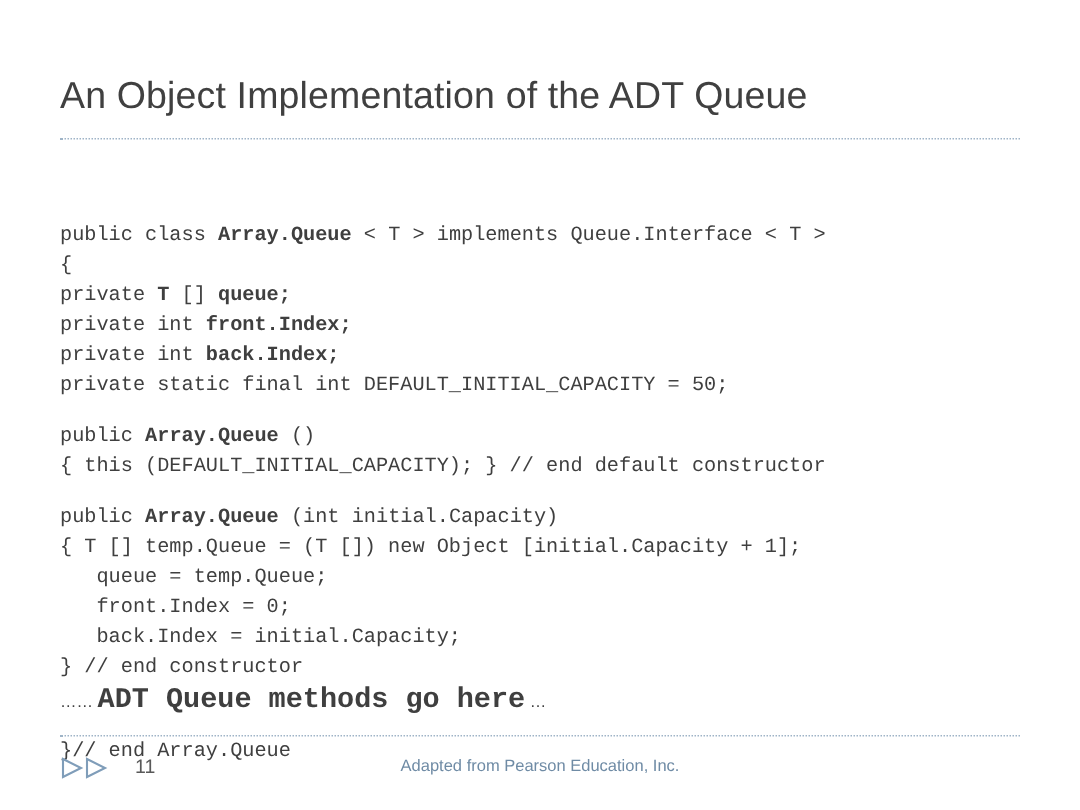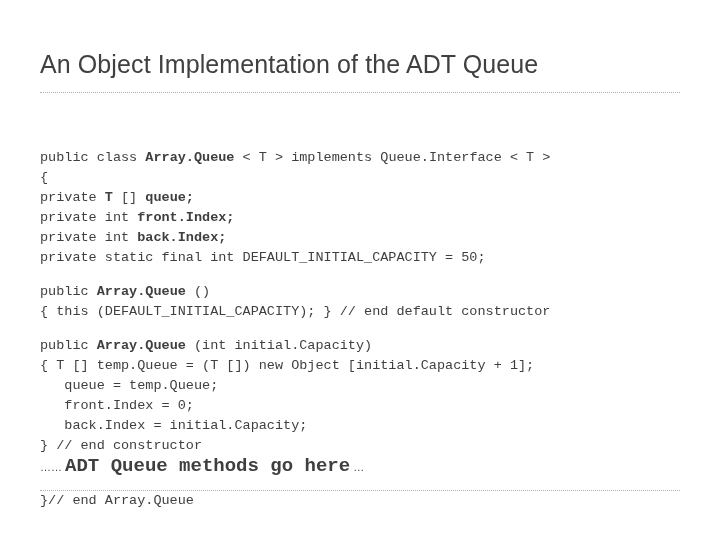--- a/index.html
+++ b/index.html
@@ -117,14 +117,24 @@
 
 <div class="slide">
 
   <div class="title">An Object Implementation of the ADT Queue</div>
   <div class="title-rule"></div>
 
   <div class="code-block"><div class="code-line"><span>public class </span><span class="bold">Array.Queue</span><span> &lt; T &gt; implements Queue.Interface &lt; T &gt;</span></div><div class="code-line"><span>{</span></div><div class="code-line"><span>private </span><span class="bold">T</span><span> [] </span><span class="bold">queue;</span></div><div class="code-line"><span>private int </span><span class="bold">front.Index;</span></div><div class="code-line"><span>private int </span><span class="bold">back.Index;</span></div><div class="code-line"><span>private static final int DEFAULT_INITIAL_CAPACITY = 50;</span></div><div class="gap"></div><div class="code-line"><span>public </span><span class="bold">Array.Queue</span><span> ()</span></div><div class="code-line"><span>{ this (DEFAULT_INITIAL_CAPACITY); } // end default constructor</span></div><div class="gap"></div><div class="code-line"><span>public </span><span class="bold">Array.Queue</span><span> (int initial.Capacity)</span></div><div class="code-line"><span>{ T [] temp.Queue = (T []) new Object [initial.Capacity + 1];</span></div><div class="code-line"><span>   queue = temp.Queue;</span></div><div class="code-line"><span>   front.Index = 0;</span></div><div class="code-line"><span>   back.Index = initial.Capacity;</span></div><div class="code-line"><span>} // end constructor</span></div><div class="note-line"><span class="small">…… </span><span class="strong">ADT Queue methods go here</span><span class="small"> …</span></div><div class="gap"></div><div class="code-line"><span>}// end Array.Queue</span></div></div>
 
   <div class="footer-rule"></div>
 
+  <div class="footer">
+    <div class="nav-arrows">
+      <svg width="44" height="16" viewBox="0 0 44 16">
+        <polygon points="2,2 14,8 2,14" fill="none" stroke="#7f9db9" stroke-width="1.4"></polygon>
+        <polygon points="18,2 30,8 18,14" fill="none" stroke="#7f9db9" stroke-width="1.4"></polygon>
+      </svg>
+    </div>
+    <div class="page-number">11</div>
+    <div class="footer-credit">Adapted from Pearson Education, Inc.</div>
+  </div>
 
 </div>
 
 </body></html>

